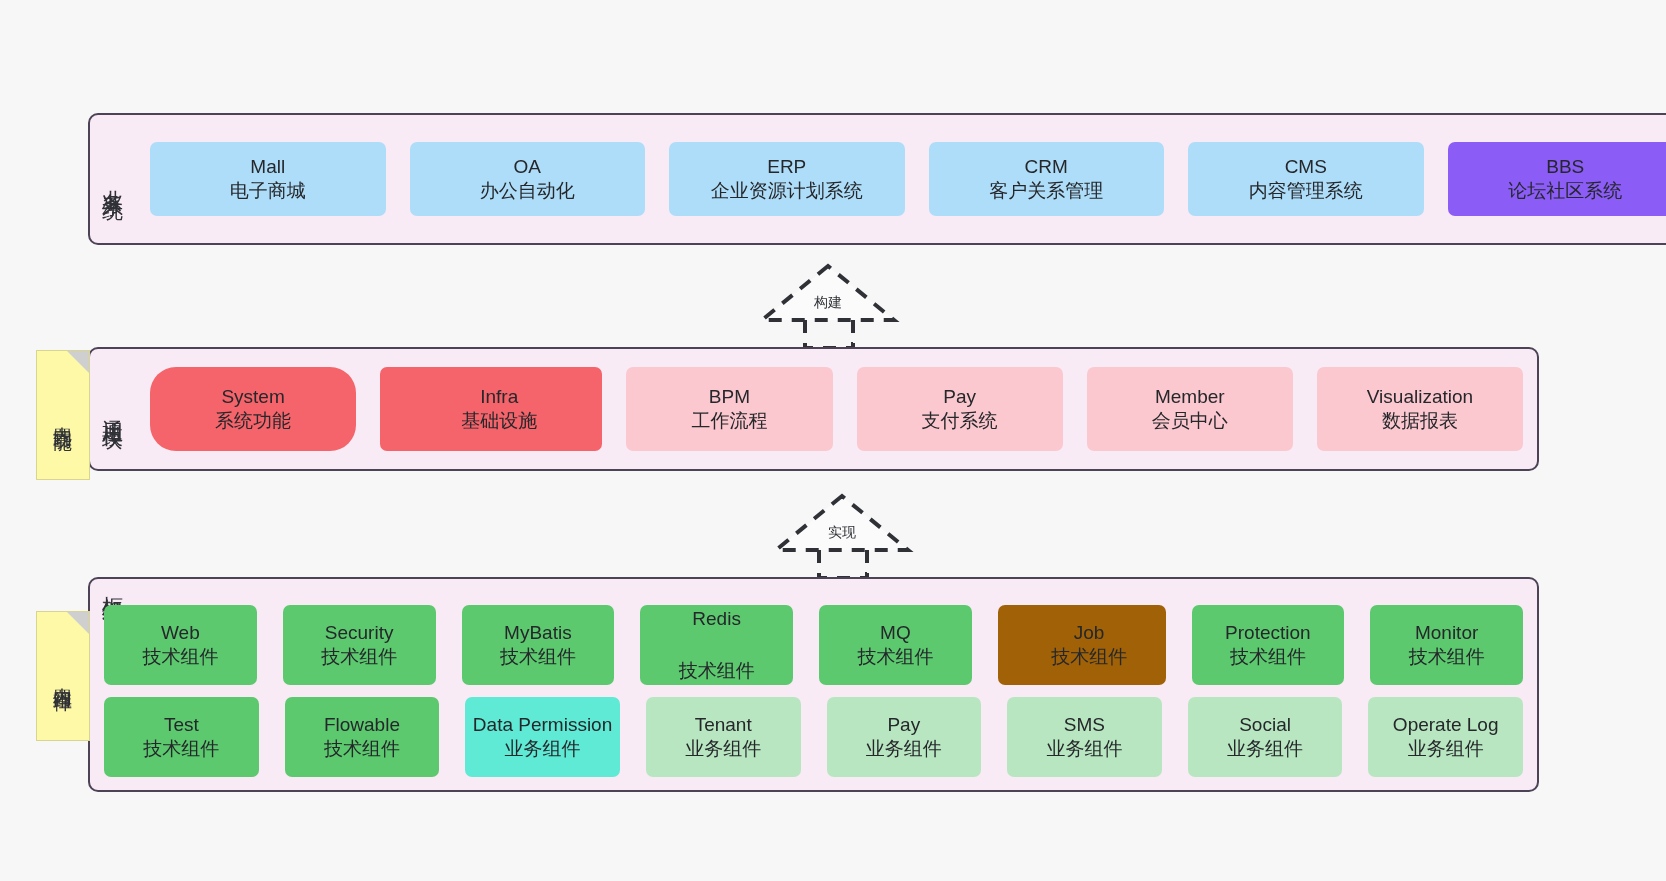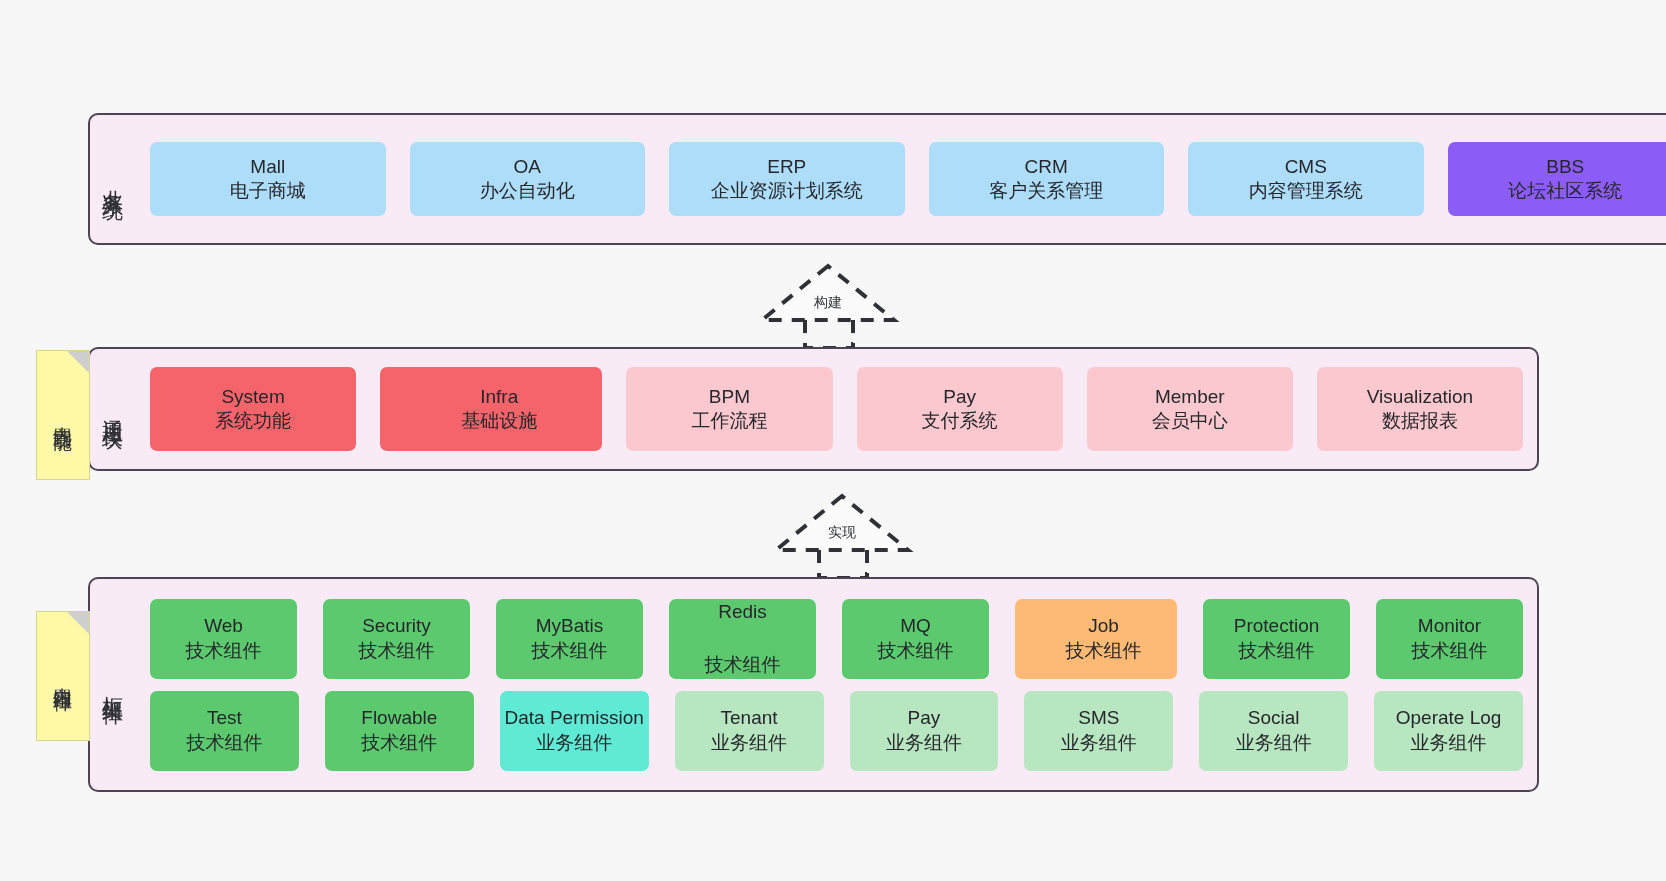--- a/index.html
+++ b/index.html
@@ -76,21 +76,21 @@
   #layer-business .row { height: 74px; }
   .box-blue { background: #aeddf9; }
 
   
   #layer-modules { left: 88px; top: 347px; width: 1451px; height: 124px; }
   #layer-modules .row { height: 84px; }
   .box-red  { background: #f4646a; }
   .box-pink { background: #fbc8cf; }
 
   
-  #layer-framework { left: 88px; top: 577px; width: 1451px; height: 215px; }
+  #layer-framework { left: 88px; top: 577px; width: 1451px; height: 215px; flex-direction: column; }
   #layer-framework .layer-body { gap: 12px; padding: 14px; }
   #layer-framework .row { height: 80px; gap: 26px; }
   .box-green  { background: #5cc96e; }
   .box-green2 { background: #b8e6c0; }
 
   
   .sticky {
     position: absolute;
     box-sizing: border-box;
     background: #fdf9a7;
@@ -177,21 +177,21 @@
   <div class="gen-arrow" style="left:805px; top:320px; width:48px; height:30px;">
     <svg width="48" height="30" viewBox="0 0 48 30">
       <path d="M 0 0 L 0 28 L 48 28 L 48 0" fill="none" stroke="#2f3136" stroke-width="4" stroke-dasharray="13 10"></path>
     </svg>
   </div>
 
   <div class="layer" id="layer-modules">
     <div class="layer-label">通用模块</div>
     <div class="layer-body">
       <div class="row">
-        <div class="cell box-red" style="background: rgb(244, 100, 106);">
+        <div class="cell box-red" style="background: rgb(244, 100, 106); border-radius: 26px;">
           <span class="ctitle">System</span>
           <span class="csub">系统功能</span>
         </div>
         <div class="cell box-red" style="background: rgb(244, 100, 106); padding-left: 20px;">
           <span class="ctitle">Infra</span>
           <span class="csub">基础设施</span>
         </div>
         <div class="cell box-pink" style="background: rgb(251, 200, 207);">
           <span class="ctitle">BPM</span>
           <span class="csub">工作流程</span>
@@ -249,21 +249,21 @@
           <span class="csub">技术组件</span>
         </div>
         <div class="cell box-green" style="background: rgb(92, 201, 110); gap: 28px;">
           <span class="ctitle">Redis</span>
           <span class="csub">技术组件</span>
         </div>
         <div class="cell box-green" style="background: rgb(92, 201, 110);">
           <span class="ctitle">MQ</span>
           <span class="csub">技术组件</span>
         </div>
-        <div class="cell box-green" style="background: #fdba74; padding-left: 19px;">
+        <div class="cell box-green" style="background: #a16207; padding-left: 19px;">
           <span class="ctitle">Job</span>
           <span class="csub">技术组件</span>
         </div>
         <div class="cell box-green" style="background: rgb(92, 201, 110);">
           <span class="ctitle">Protection</span>
           <span class="csub">技术组件</span>
         </div>
         <div class="cell box-green" style="background: rgb(92, 201, 110);">
           <span class="ctitle">Monitor</span>
           <span class="csub">技术组件</span>

